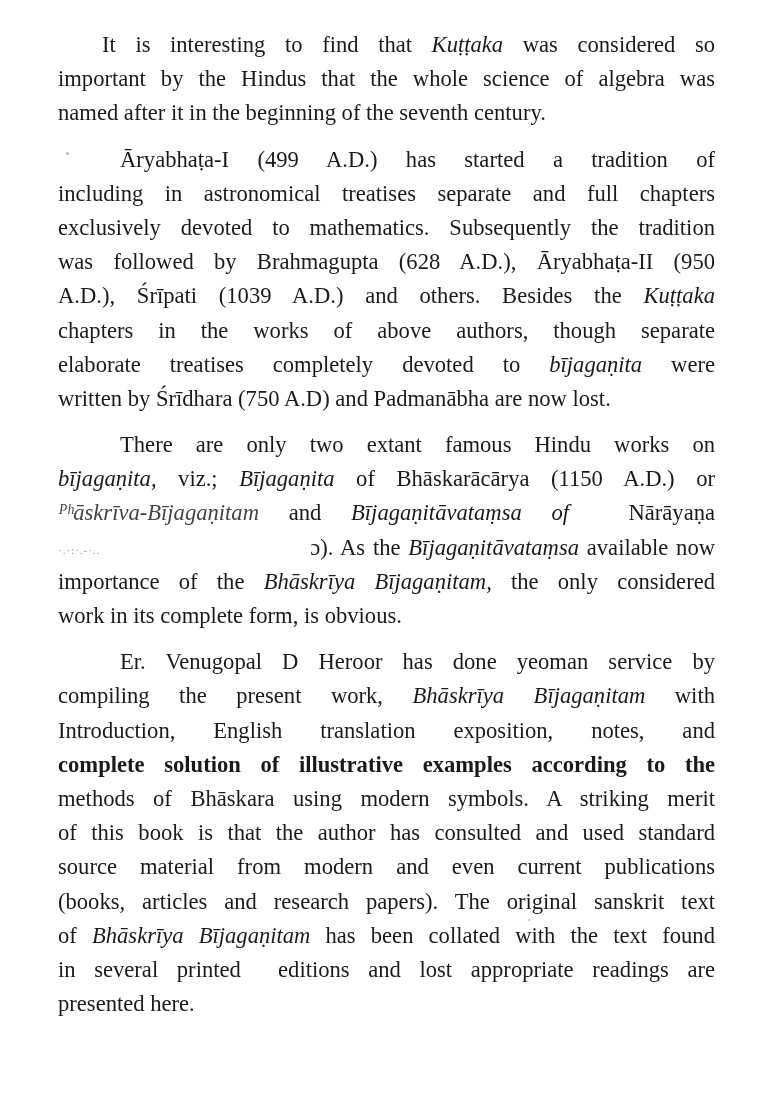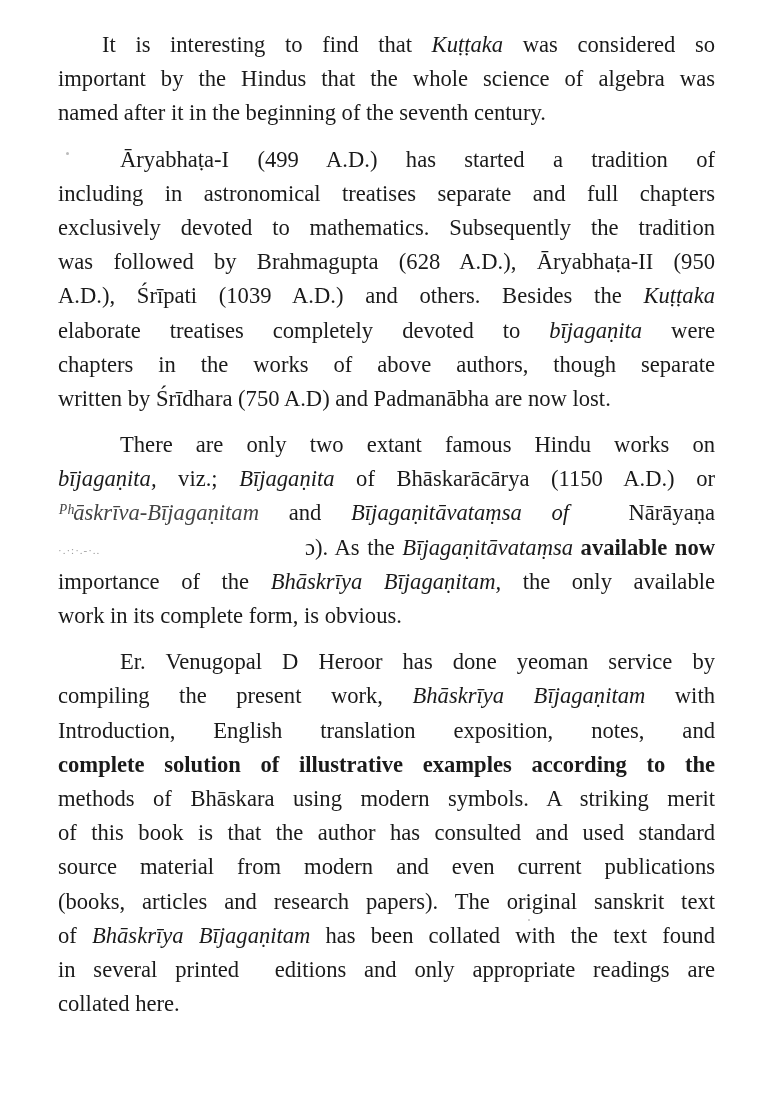--- a/index.html
+++ b/index.html
@@ -81,46 +81,46 @@
       <span class="line last"><span style="white-space: pre;">named after it in the beginning of the seventh century.</span></span>
     </p>
   <div class="gap"></div>
 
   <p class="para">
       <span class="line indent-wide"><span style="white-space: pre;">Āryabhaṭa-I (499 A.D.) has started a tradition of</span></span>
       <span class="line"><span style="white-space: pre;">including in astronomical treatises separate and full chapters</span></span>
       <span class="line"><span style="white-space: pre;">exclusively devoted to mathematics. Subsequently the tradition</span></span>
       <span class="line"><span style="white-space: pre;">was followed by Brahmagupta (628 A.D.), Āryabhaṭa-II (950</span></span>
       <span class="line"><span style="white-space: pre;">A.D.), Śrīpati (1039 A.D.) and others. Besides the </span><em style="white-space: pre;">Kuṭṭaka</em></span>
+      <span class="line"><span style="white-space: pre;">chapters in the works of above authors, though separate</span></span>
       <span class="line"><span style="white-space: pre;">elaborate treatises completely devoted to </span><em style="white-space: pre;">bījagaṇita</em><span style="white-space: pre;"> were</span></span>
-      <span class="line"><span style="white-space: pre;">chapters in the works of above authors, though separate</span></span>
       <span class="line last"><span style="white-space: pre;">written by Śrīdhara (750 A.D) and Padmanābha are now lost.</span></span>
     </p>
   <div class="gap"></div>
 
   <p class="para">
       <span class="line indent-wide"><span style="white-space: pre;">There are only two extant famous Hindu works on</span></span>
       <span class="line"><em style="white-space: pre;">bījagaṇita,</em><span style="white-space: pre;"> viz.; </span><em style="white-space: pre;">Bījagaṇita</em><span style="white-space: pre; font-family: Liberation Serif, serif;"> of Bhāskarācārya (1150 A.D.) or</span></span>
       <span class="line"><em class="partial" style="white-space: pre;">ᴾʰāskrīva-Bījagaṇitam</em><span style="white-space: pre;"> and </span><em style="white-space: pre;">Bījagaṇitāvataṃsa of</em><span style="white-space: pre;">  Nārāyaṇa</span></span>
-      <span class="line"><span class="faded" style="white-space: pre;">·.·:·.-·..</span><span style="white-space: pre;">                           ɔ). As the </span><em style="white-space: pre;">Bījagaṇitāvataṃsa</em><span style="white-space: pre; font-weight: bold;"> available now</span></span>
-      <span class="line"><span style="white-space: pre;">importance of the </span><em style="white-space: pre;">Bhāskrīya Bījagaṇitam,</em><span style="white-space: pre;"> the only available</span></span>
+      <span class="line"><span class="faded" style="white-space: pre;">·.·:·.-·..</span><span style="white-space: pre;">                           ɔ). As the </span><em style="white-space: pre;">Bījagaṇitāvataṃsa</em><span style="white-space: pre;"> available now</span></span>
+      <span class="line"><span style="white-space: pre;">importance of the </span><em style="white-space: pre;">Bhāskrīya Bījagaṇitam,</em><span style="white-space: pre;"> the only considered</span></span>
       <span class="line last"><span style="white-space: pre;">work in its complete form, is obvious.</span></span>
     </p>
   <div class="gap"></div>
 
   <p class="para">
       <span class="line indent-wide"><span style="white-space: pre;">Er. Venugopal D Heroor has done yeoman service by</span></span>
       <span class="line"><span style="white-space: pre;">compiling the present work, </span><em style="white-space: pre;">Bhāskrīya Bījagaṇitam</em><span style="white-space: pre;"> with</span></span>
       <span class="line"><span style="white-space: pre;">Introduction, English translation exposition, notes, and</span></span>
       <span class="line"><span style="white-space: pre; font-weight: bold;">complete solution of illustrative examples according to the</span></span>
       <span class="line"><span style="white-space: pre;">methods of Bhāskara using modern symbols. A striking merit</span></span>
       <span class="line"><span style="white-space: pre; font-family: Liberation Serif, serif;">of this book is that the author has consulted and used standard</span></span>
       <span class="line"><span style="white-space: pre;">source material from modern and even current publications</span></span>
       <span class="line"><span style="white-space: pre;">(books, articles and research papers). The original sanskrit text</span></span>
       <span class="line"><span style="white-space: pre;">of </span><em style="white-space: pre;">Bhāskrīya Bījagaṇitam</em><span style="white-space: pre;"> has been collated with the text found</span></span>
-      <span class="line"><span style="white-space: pre;">in several printed  editions and only appropriate readings are</span></span>
-      <span class="line last"><span style="white-space: pre;">collated here.</span></span>
+      <span class="line"><span style="white-space: pre;">in several printed  editions and lost appropriate readings are</span></span>
+      <span class="line last"><span style="white-space: pre;">presented here.</span></span>
     </p>
 
 </div>
 
 <div class="speck" style="left:66px; top:152px;"></div>
 <div class="speck" style="left:528px; top:919px; width:2px; height:2px;"></div>
 
 </body></html>

